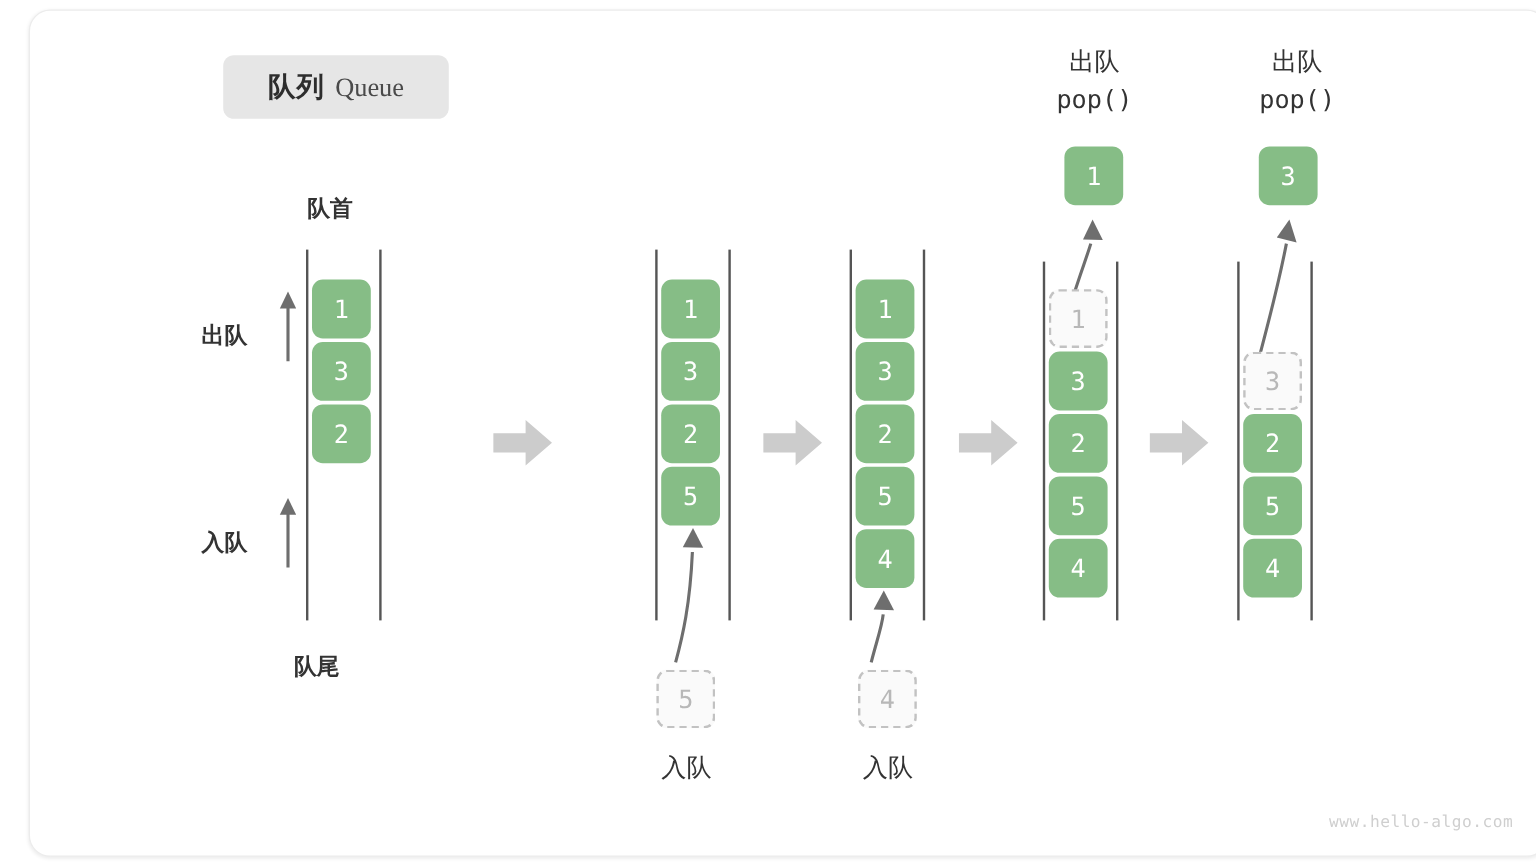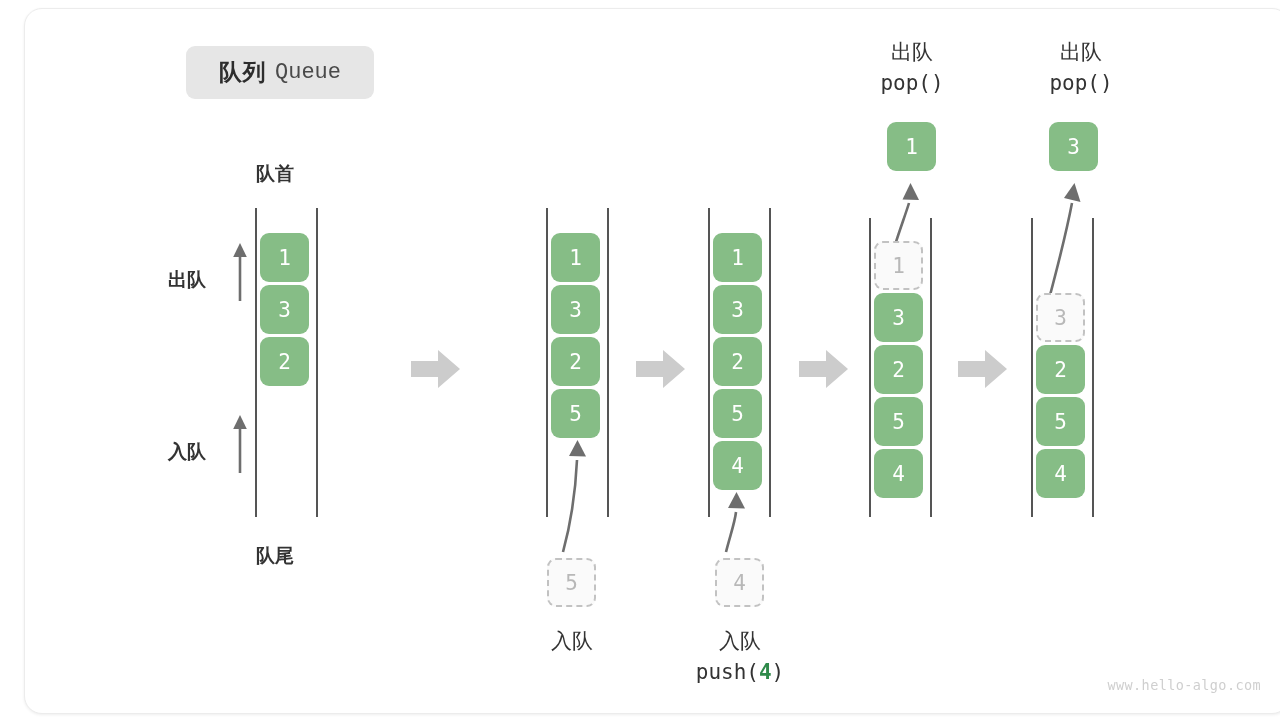--- a/index.html
+++ b/index.html
@@ -48,21 +48,21 @@
     gap: 9px;
   }
   #title-badge .cn {
     font-family: "Liberation Sans", sans-serif;
     font-weight: bold;
     font-size: 23px;
     color: #2d2d2d;
     letter-spacing: 0.5px;
   }
   #title-badge .en {
-    font-family: Liberation Mono, monospace;
+    font-family: Liberation Serif, serif;
     font-size: 22px;
     color: #4a4a4a;
     text-align: center;
   }
 
   
   .cn-label {
     position: absolute;
     font-family: "Liberation Sans", sans-serif;
     font-weight: bold;
@@ -140,21 +140,21 @@
 
 <div id="card">
  <div class="stage">
 
   <div id="title-badge">
     <span class="cn">队列</span>
     <span class="en">Queue</span>
   </div>
 
   <div class="cn-label" style="left:231px; top:152px;">队首</div>
-  <div class="cn-label" style="left:231px; top:534px;font-family:Liberation Serif, serif;">队尾</div>
+  <div class="cn-label" style="left:220px; top:534px;font-family:Liberation Serif, serif;">队尾</div>
 
   <div class="cn-label" style="left:143px; top:258px;">出队</div>
   <div class="cn-label" style="left:143px; top:430px;">入队</div>
 
   <svg class="up-arrow" style="left:203px; top:232px;" width="24" height="62" viewBox="0 0 24 62">
     <line x1="12" y1="60" x2="12" y2="14" stroke="#6e6e6e" stroke-width="2.6"></line>
     <polygon points="12,2 5.2,16 18.8,16" fill="#6e6e6e"></polygon>
   </svg>
 
   <svg class="up-arrow" style="left:203px; top:404px;" width="24" height="62" viewBox="0 0 24 62">
@@ -207,21 +207,20 @@
 
   <svg class="curve" style="left:678px; top:477px;" width="60" height="68" viewBox="0 0 60 68">
     <path d="M 23 66 C 27 50, 32 36, 33 26" stroke="#6e6e6e" stroke-width="2.6" fill="none"></path>
     <polygon points="33.5,6 25,22 42,22.5" fill="#6e6e6e"></polygon>
   </svg>
 
   <div class="box ghost" style="left:690px; top:549px;">4</div>
 
   <div class="op-label" style="left:654px; top:617px; width:122px;">
     <span class="cn">入队</span>
-    <span class="code"><span>push(</span><span class="arg">4</span><span>)</span></span>
   </div>
 
   <svg class="sep-arrow" style="left:774px; top:339px;" width="50" height="42" viewBox="0 0 50 42">
     <polygon points="0,13 27,13 27,2 49,21 27,40 27,29 0,29" fill="#cccccc"></polygon>
   </svg>
 
   <div class="op-label" style="left:826px; top:28px; width:122px;">
     <span class="cn">出队</span>
     <span class="code"><span>pop(</span><span class="arg"></span><span>)</span></span>
   </div>

